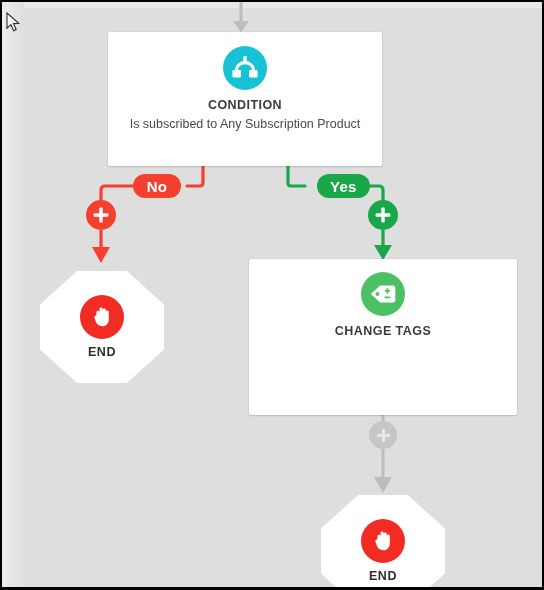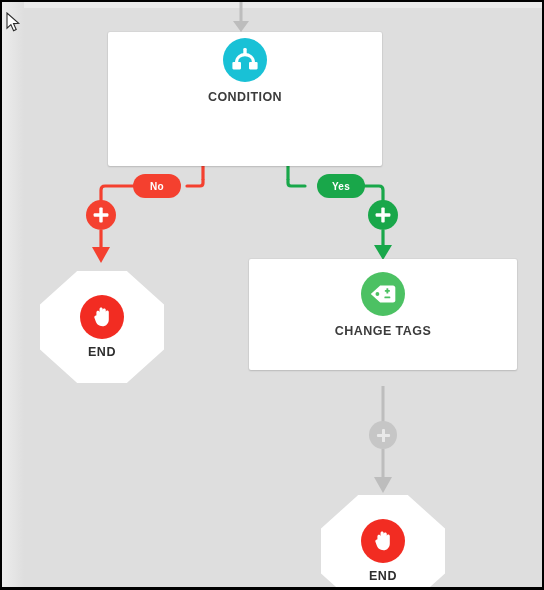--- a/index.html
+++ b/index.html
@@ -59,36 +59,36 @@
     letter-spacing:.45px; margin-top:8px;
   }
   .node-desc{
     font-size:12.5px; color:#4a4a4a; line-height:1.35;
     margin-top:4px; padding:0 6px; word-break:break-word;
   }
 
   
   #condition-card{
     left:106px; top:30px; width:274px; height:134px;
-    padding-top:6px;
+    padding-top:14px;
   }
 
   
   #changetags-card{
-    left:247px; top:257px; width:268px; height:111px;
+    left:247px; top:257px; width:268px; height:156px;
     padding-top:13px;
   }
 
   
   .pill{
     position:absolute;
     height:24px; min-width:48px; padding:0 13px;
     border-radius:12px;
     display:flex; align-items:center; justify-content:center;
-    font-size:10px; font-weight:bold; color:#ffffff;
+    font-size:15px; font-weight:bold; color:#ffffff;
     letter-spacing:.3px;
   }
   .pill-no{ background:#f4402f; left:131px; top:172px; }
   .pill-yes{ background:#19a74a; left:315px; top:172px; }
 
   
   .plus{
     position:absolute;
     width:30px;height:30px;border-radius:50%;
     display:flex;align-items:center;justify-content:center;
@@ -175,20 +175,21 @@
           <div class="circle-icon icon-teal">
             <svg width="26" height="24" viewBox="0 0 26 24">
               <rect x="11.3" y="0" width="3.4" height="7" rx="1.3" fill="#ffffff"></rect>
               <path d="M4.6 14 C4.6 9.4 8.6 6.6 13 6.6 C17.4 6.6 21.4 9.4 21.4 14" fill="none" stroke="#ffffff" stroke-width="3.1" stroke-linecap="round"></path>
               <rect x="0.4" y="14" width="8.6" height="7.4" rx="1.1" fill="#ffffff"></rect>
               <rect x="17" y="14" width="8.6" height="7.4" rx="1.1" fill="#ffffff"></rect>
             </svg>
           </div>
         </div>
         <div class="node-title">CONDITION</div>
+        <div class="node-desc">Is subscribed to Any Subscription Product</div>
       </div>
 
       <div class="pill pill-no">
         <span>No</span>
       </div>
 
       <div class="pill pill-yes">
         <span>Yes</span>
       </div>
 

